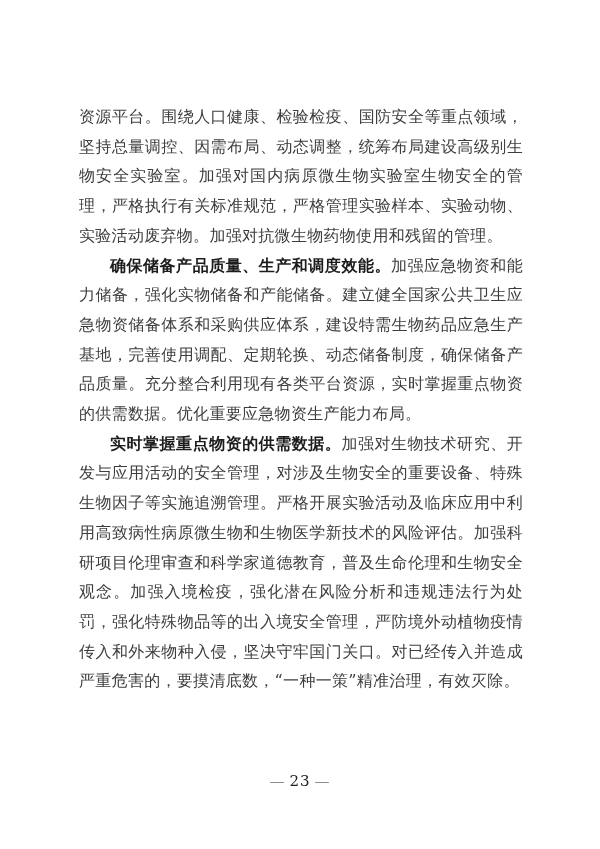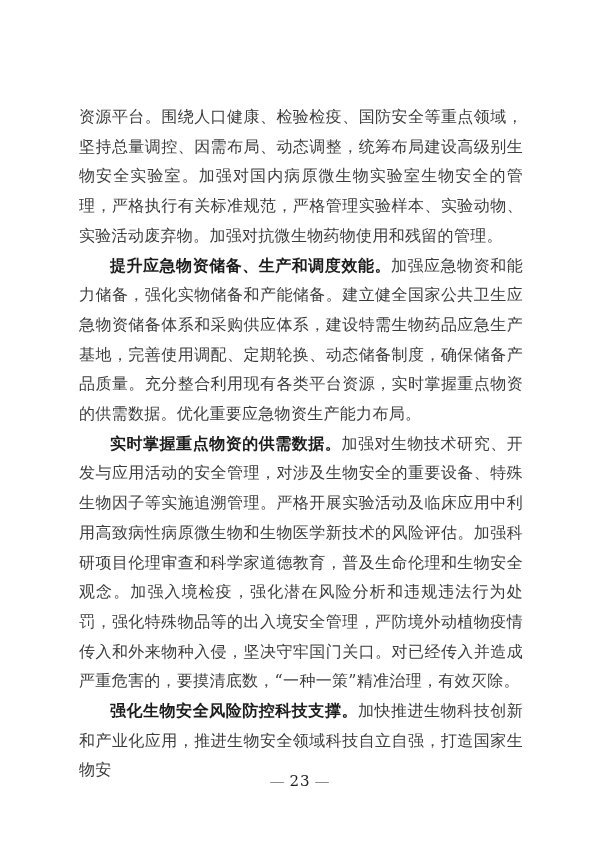--- a/index.html
+++ b/index.html
@@ -65,25 +65,24 @@
 </style>
 </head>
 <body>
 
 <div class="page">
 
   <main class="content">
 
     <p class="para"><span>资源平台。围绕人口健康、检验检疫、国防安全等重点领域，坚持总量调控、因需布局、动态调整，统筹布局建设高级别生物安全实验室。加强对国内病原微生物实验室生物安全的管理，严格执行有关标准规范，严格管理实验样本、实验动物、实验活动废弃物。加强对抗微生物药物使用和残留的管理。</span></p>
 
-    <p class="para indent"><b class="lead">提升应急物资储备、生产和调度效能。</b><span>加强应急物资和能力储备，强化实物储备和产能储备。建立健全国家公共卫生应急物资储备体系和采购供应体系，建设特需生物药品应急生产基地，完善使用调配、定期轮换、动态储备制度，确保储备产品质量。充分整合利用现有各类平台资源，实时掌握重点物资的供需数据。优化重要应急物资生产能力布局。</span></p>
+    <p class="para indent"><b class="lead">确保储备产品质量、生产和调度效能。</b><span>加强应急物资和能力储备，强化实物储备和产能储备。建立健全国家公共卫生应急物资储备体系和采购供应体系，建设特需生物药品应急生产基地，完善使用调配、定期轮换、动态储备制度，确保储备产品质量。充分整合利用现有各类平台资源，实时掌握重点物资的供需数据。优化重要应急物资生产能力布局。</span></p>
 
     <p class="para indent"><b class="lead">实时掌握重点物资的供需数据。</b><span>加强对生物技术研究、开发与应用活动的安全管理，对涉及生物安全的重要设备、特殊生物因子等实施追溯管理。严格开展实验活动及临床应用中利用高致病性病原微生物和生物医学新技术的风险评估。加强科研项目伦理审查和科学家道德教育，普及生命伦理和生物安全观念。加强入境检疫，强化潜在风险分析和违规违法行为处罚，强化特殊物品等的出入境安全管理，严防境外动植物疫情传入和外来物种入侵，坚决守牢国门关口。对已经传入并造成严重危害的，要摸清底数，“一种一策”精准治理，有效灭除。</span></p>
 
-    <p class="para indent"><b class="lead">强化生物安全风险防控科技支撑。</b><span>加快推进生物科技创新和产业化应用，推进生物安全领域科技自立自强，打造国家生物安</span></p>
 
   </main>
 
   <footer class="footer">
     <span class="dash">—</span><span class="pagenum">23</span><span class="dash">—</span>
   </footer>
 
 </div>
 
 </body></html>

